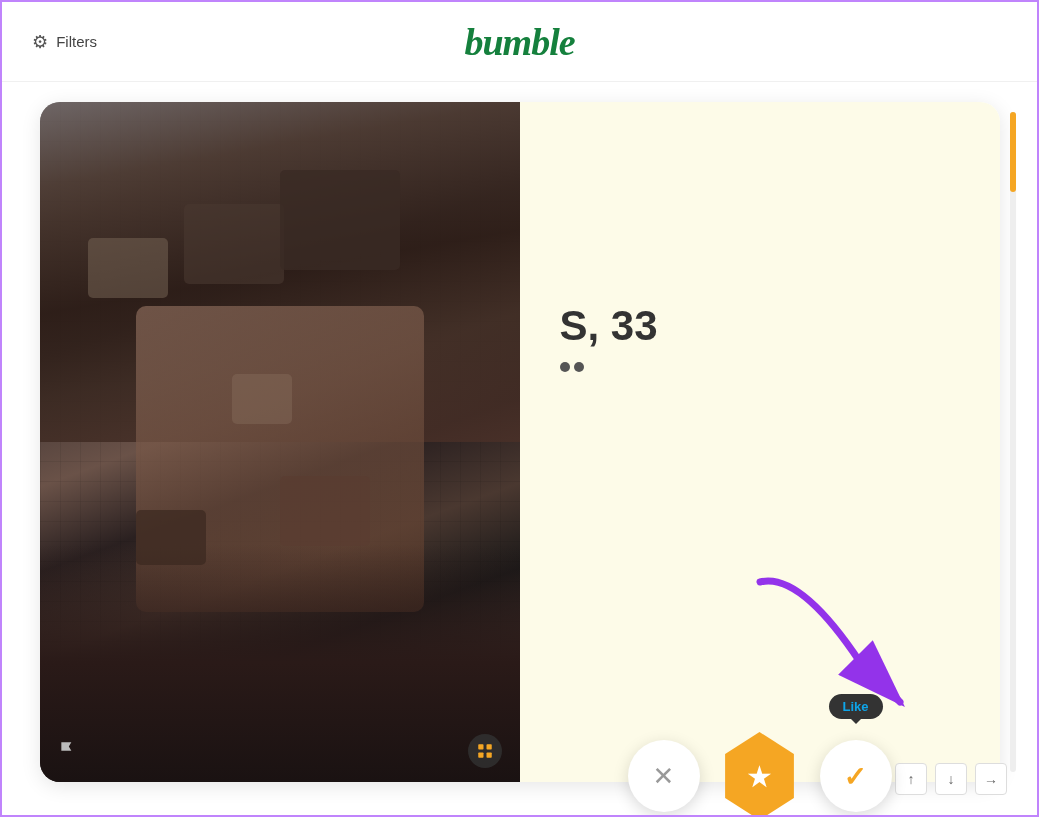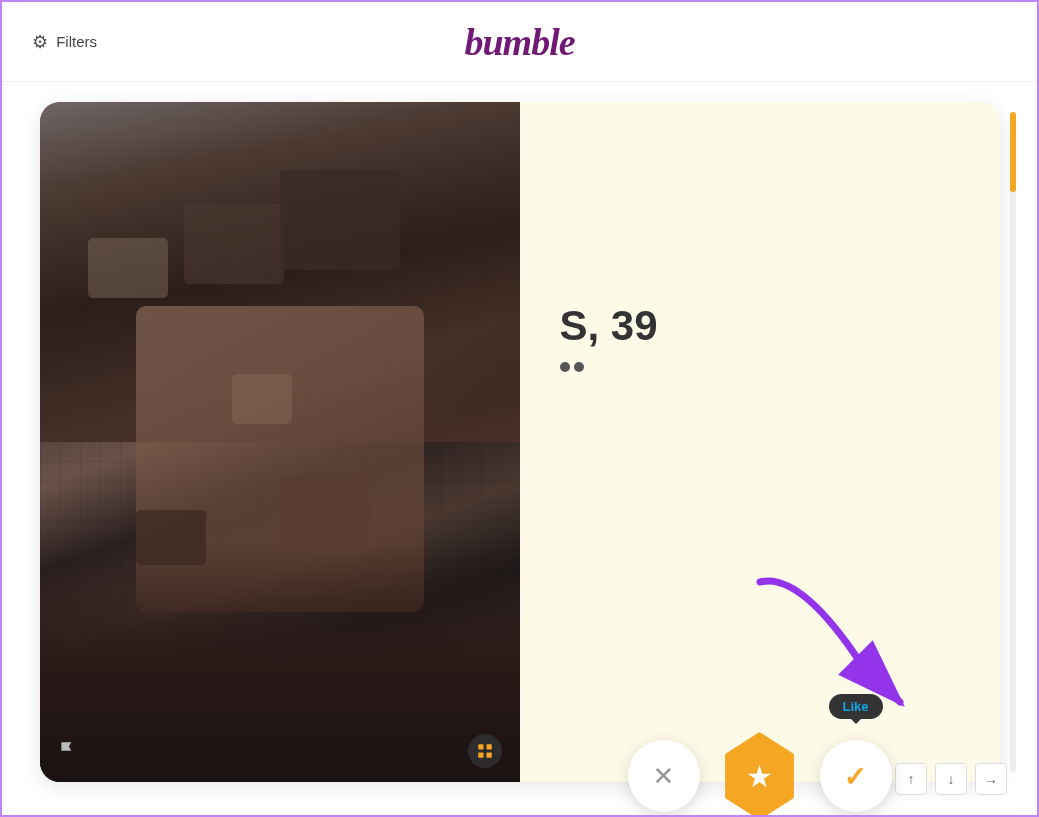--- a/index.html
+++ b/index.html
@@ -36,21 +36,21 @@
       background: none;
       border: none;
     }
     .filters-icon {
       font-size: 18px;
       color: #555;
     }
     .logo {
       font-size: 38px;
       font-weight: 700;
-      color: #701a75;
+      color: #15803d;
       letter-spacing: -1px;
       font-style: italic;
       font-family: Georgia, serif;
     }
 
     
     .main {
       display: flex;
       justify-content: center;
       align-items: flex-start;
@@ -315,21 +315,21 @@
         <svg width="18" height="18" viewBox="0 0 24 24" fill="#f5a623">
             <rect x="3" y="3" width="7" height="7" rx="1"></rect>
             <rect x="14" y="3" width="7" height="7" rx="1"></rect>
             <rect x="3" y="14" width="7" height="7" rx="1"></rect>
             <rect x="14" y="14" width="7" height="7" rx="1"></rect>
           </svg>
       </div>
     </div>
 
     <div class="card-info">
-      <div class="profile-name-age">S, 39</div>
+      <div class="profile-name-age">S, 33</div>
       <div class="profile-status">
         <span class="status-dot"></span>
         <span class="status-dot2"></span>
       </div>
 
       <div class="scrollbar-track">
         <div class="scrollbar-thumb"></div>
       </div>
 
       <div class="action-buttons">

